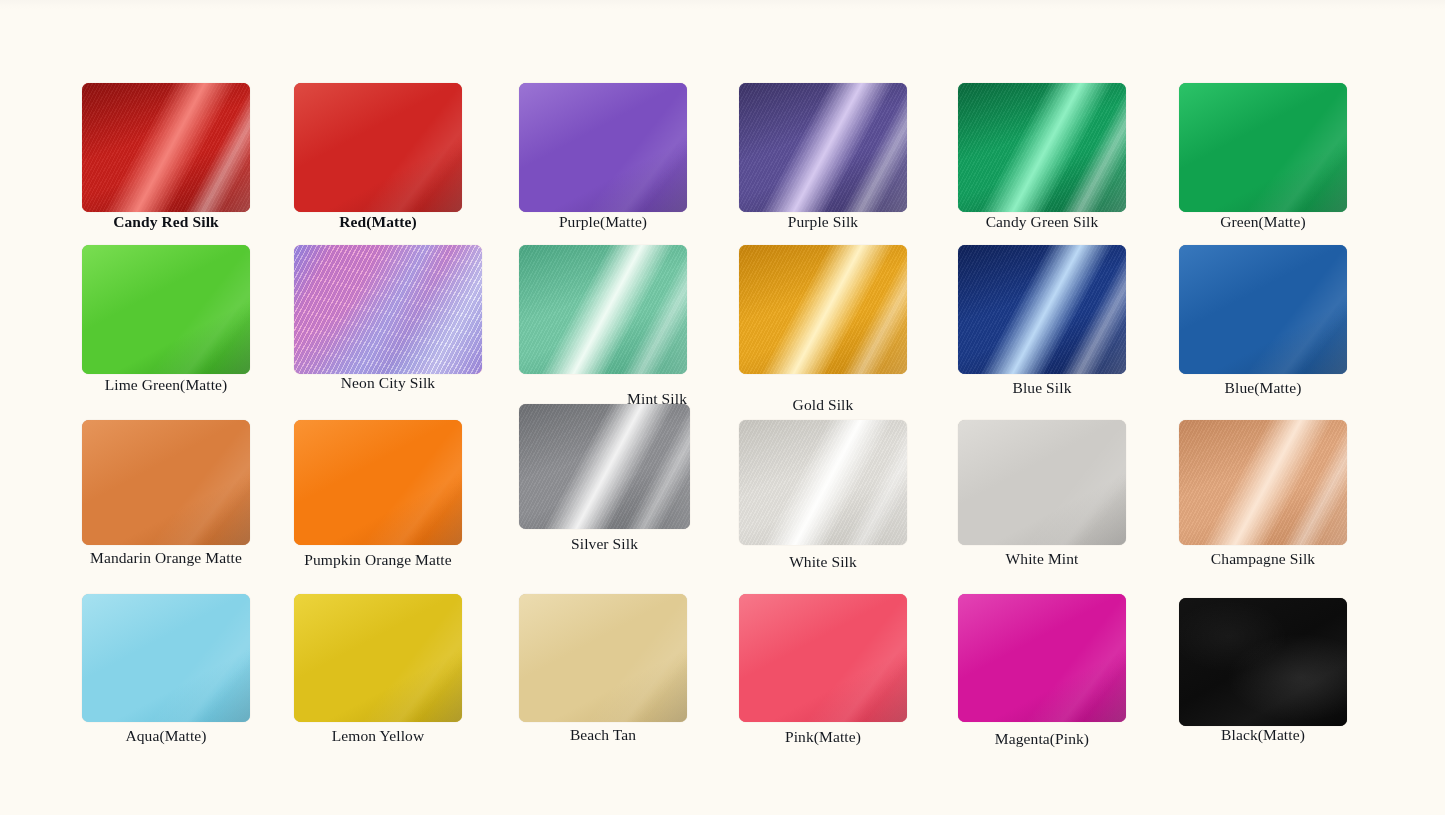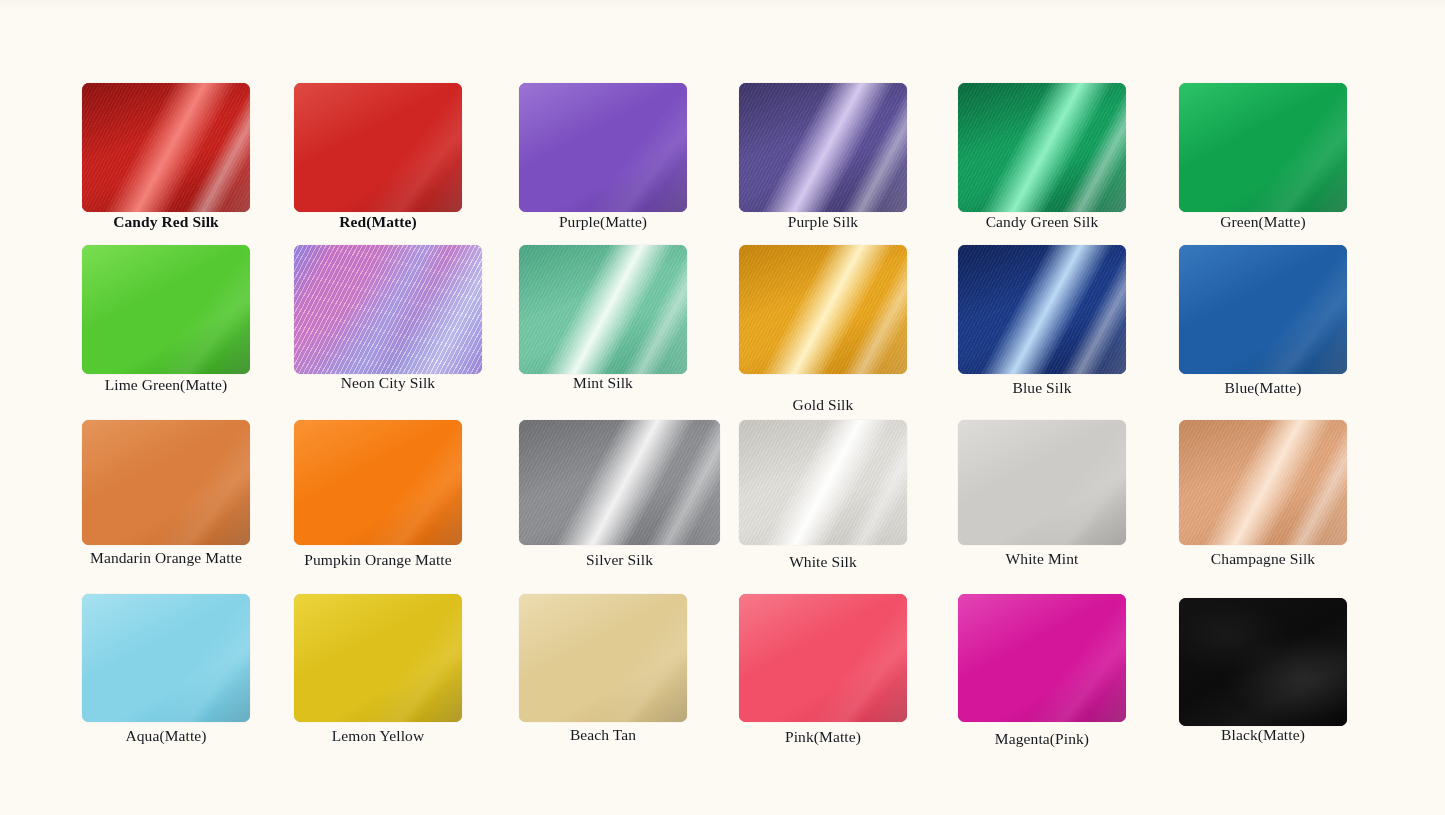--- a/index.html
+++ b/index.html
@@ -116,21 +116,21 @@
     <div class="swatch-cell" style="left: 294px; top: 245px; width: 188px;">
       <div class="swatch-tile" style="height: 129px; background: rgb(224, 124, 196);">
         <div class="tex" style="background: repeating-linear-gradient(118deg, rgba(255, 255, 255, 0.3) 0px, rgba(255, 255, 255, 0.3) 1px, rgba(90, 80, 190, 0.26) 1px, rgba(90, 80, 190, 0.26) 4px), linear-gradient(118deg, rgba(150, 150, 235, 0.85) 0%, rgba(230, 130, 200, 0.05) 16%, rgba(0, 0, 0, 0) 34%, rgba(190, 185, 240, 0.8) 52%, rgba(0, 0, 0, 0) 62%, rgba(225, 225, 250, 0.92) 80%, rgba(160, 150, 225, 0.8) 100%), linear-gradient(145deg, rgb(224, 124, 196) 0%, rgb(232, 135, 201) 38%, rgb(199, 154, 217) 58%, rgb(169, 165, 226) 78%, rgb(224, 124, 196) 100%);"></div>
       </div>
       <div class="swatch-label" style="margin-top: 0px;">Neon City Silk</div>
     </div>
     <div class="swatch-cell" style="left: 519px; top: 245px; width: 168px;">
       <div class="swatch-tile" style="height: 129px; background: rgb(116, 201, 166);">
         <div class="tex" style="background: linear-gradient(118deg, rgba(255, 255, 255, 0) 38%, rgb(240, 251, 244) 52%, rgba(255, 255, 255, 0) 66%), linear-gradient(118deg, rgba(255, 255, 255, 0) 72%, rgba(255, 255, 255, 0.42) 80%, rgba(255, 255, 255, 0) 88%), linear-gradient(298deg, rgba(255, 255, 255, 0.22) 0%, rgba(255, 255, 255, 0) 26%), repeating-linear-gradient(118deg, rgba(255, 255, 255, 0.055) 0px, rgba(255, 255, 255, 0.055) 1px, rgba(0, 0, 0, 0.035) 1px, rgba(0, 0, 0, 0.035) 3px), linear-gradient(160deg, rgb(75, 168, 132) 0%, rgb(116, 201, 166) 42%, rgb(116, 201, 166) 60%, rgb(75, 168, 132) 100%);"></div>
       </div>
-      <div class="swatch-label" style="margin-top: 0px;">Mint Silk</div>
+      <div class="swatch-label" style="margin-top: 16px; text-align: right;">Mint Silk</div>
     </div>
     <div class="swatch-cell" style="left: 739px; top: 245px; width: 168px;">
       <div class="swatch-tile" style="height: 129px; background: rgb(235, 168, 31);">
         <div class="tex" style="background: linear-gradient(118deg, rgba(255, 255, 255, 0) 38%, rgb(255, 242, 196) 52%, rgba(255, 255, 255, 0) 66%), linear-gradient(118deg, rgba(255, 255, 255, 0) 72%, rgba(255, 255, 255, 0.42) 80%, rgba(255, 255, 255, 0) 88%), linear-gradient(298deg, rgba(255, 255, 255, 0.22) 0%, rgba(255, 255, 255, 0) 26%), repeating-linear-gradient(118deg, rgba(255, 255, 255, 0.055) 0px, rgba(255, 255, 255, 0.055) 1px, rgba(0, 0, 0, 0.035) 1px, rgba(0, 0, 0, 0.035) 3px), linear-gradient(160deg, rgb(201, 134, 12) 0%, rgb(235, 168, 31) 42%, rgb(235, 168, 31) 60%, rgb(201, 134, 12) 100%);"></div>
       </div>
       <div class="swatch-label" style="margin-top: 22px;">Gold Silk</div>
     </div>
     <div class="swatch-cell" style="left: 958px; top: 245px; width: 168px;">
       <div class="swatch-tile" style="height: 129px; background: rgb(27, 58, 136);">
         <div class="tex" style="background: linear-gradient(118deg, rgba(255, 255, 255, 0) 38%, rgb(188, 217, 245) 52%, rgba(255, 255, 255, 0) 66%), linear-gradient(118deg, rgba(255, 255, 255, 0) 72%, rgba(255, 255, 255, 0.42) 80%, rgba(255, 255, 255, 0) 88%), linear-gradient(298deg, rgba(255, 255, 255, 0.22) 0%, rgba(255, 255, 255, 0) 26%), repeating-linear-gradient(118deg, rgba(255, 255, 255, 0.055) 0px, rgba(255, 255, 255, 0.055) 1px, rgba(0, 0, 0, 0.035) 1px, rgba(0, 0, 0, 0.035) 3px), linear-gradient(160deg, rgb(16, 34, 90) 0%, rgb(27, 58, 136) 42%, rgb(27, 58, 136) 60%, rgb(16, 34, 90) 100%);"></div>
@@ -148,21 +148,21 @@
         <div class="tex" style="background: linear-gradient(128deg, rgba(255, 255, 255, 0) 62%, rgba(255, 255, 255, 0.1) 76%, rgba(255, 255, 255, 0) 84%), linear-gradient(312deg, rgba(0, 0, 0, 0.13) 0%, rgba(0, 0, 0, 0) 22%), linear-gradient(300deg, rgba(255, 255, 255, 0.16) 0%, rgba(255, 255, 255, 0) 20%), linear-gradient(152deg, rgb(230, 149, 90) 0%, rgb(217, 126, 62) 40%, rgb(217, 126, 62) 66%, rgb(191, 101, 38) 100%);"></div>
       </div>
       <div class="swatch-label" style="margin-top: 4px;">Mandarin Orange Matte</div>
     </div>
     <div class="swatch-cell" style="left: 294px; top: 420px; width: 168px;">
       <div class="swatch-tile" style="height: 125px; background: rgb(245, 123, 16);">
         <div class="tex" style="background: linear-gradient(128deg, rgba(255, 255, 255, 0) 62%, rgba(255, 255, 255, 0.1) 76%, rgba(255, 255, 255, 0) 84%), linear-gradient(312deg, rgba(0, 0, 0, 0.13) 0%, rgba(0, 0, 0, 0) 22%), linear-gradient(300deg, rgba(255, 255, 255, 0.16) 0%, rgba(255, 255, 255, 0) 20%), linear-gradient(152deg, rgb(250, 147, 51) 0%, rgb(245, 123, 16) 40%, rgb(245, 123, 16) 66%, rgb(217, 99, 5) 100%);"></div>
       </div>
       <div class="swatch-label" style="margin-top: 6px;">Pumpkin Orange Matte</div>
     </div>
-    <div class="swatch-cell" style="left: 519px; top: 420px; width: 201px;">
+    <div class="swatch-cell" style="left: 519px; top: 404px; width: 171px;">
       <div class="swatch-tile" style="height: 125px; background: rgb(143, 144, 148);">
         <div class="tex" style="background: linear-gradient(118deg, rgba(255, 255, 255, 0) 38%, rgb(242, 242, 242) 52%, rgba(255, 255, 255, 0) 66%), linear-gradient(118deg, rgba(255, 255, 255, 0) 72%, rgba(255, 255, 255, 0.42) 80%, rgba(255, 255, 255, 0) 88%), linear-gradient(298deg, rgba(255, 255, 255, 0.22) 0%, rgba(255, 255, 255, 0) 26%), repeating-linear-gradient(118deg, rgba(255, 255, 255, 0.055) 0px, rgba(255, 255, 255, 0.055) 1px, rgba(0, 0, 0, 0.035) 1px, rgba(0, 0, 0, 0.035) 3px), linear-gradient(160deg, rgb(110, 112, 116) 0%, rgb(143, 144, 148) 42%, rgb(143, 144, 148) 60%, rgb(110, 112, 116) 100%);"></div>
       </div>
       <div class="swatch-label" style="margin-top: 6px;">Silver Silk</div>
     </div>
     <div class="swatch-cell" style="left: 739px; top: 420px; width: 168px;">
       <div class="swatch-tile" style="height: 125px; background: rgb(227, 225, 220);">
         <div class="tex" style="background: linear-gradient(118deg, rgba(255, 255, 255, 0) 38%, rgb(254, 254, 253) 52%, rgba(255, 255, 255, 0) 66%), linear-gradient(118deg, rgba(255, 255, 255, 0) 72%, rgba(255, 255, 255, 0.42) 80%, rgba(255, 255, 255, 0) 88%), linear-gradient(298deg, rgba(255, 255, 255, 0.22) 0%, rgba(255, 255, 255, 0) 26%), repeating-linear-gradient(118deg, rgba(255, 255, 255, 0.055) 0px, rgba(255, 255, 255, 0.055) 1px, rgba(0, 0, 0, 0.035) 1px, rgba(0, 0, 0, 0.035) 3px), linear-gradient(160deg, rgb(201, 199, 193) 0%, rgb(227, 225, 220) 42%, rgb(227, 225, 220) 60%, rgb(201, 199, 193) 100%);"></div>
       </div>
       <div class="swatch-label" style="margin-top: 8px;">White Silk</div>

